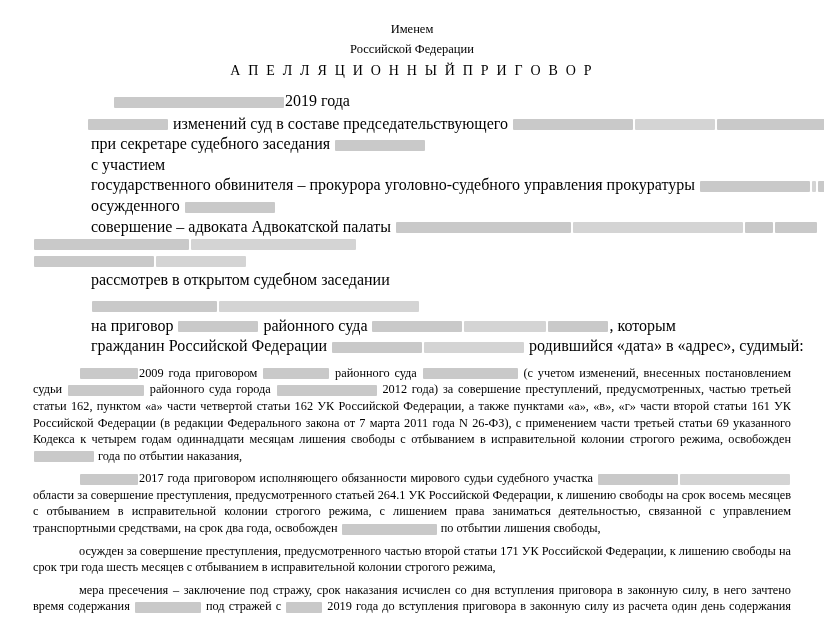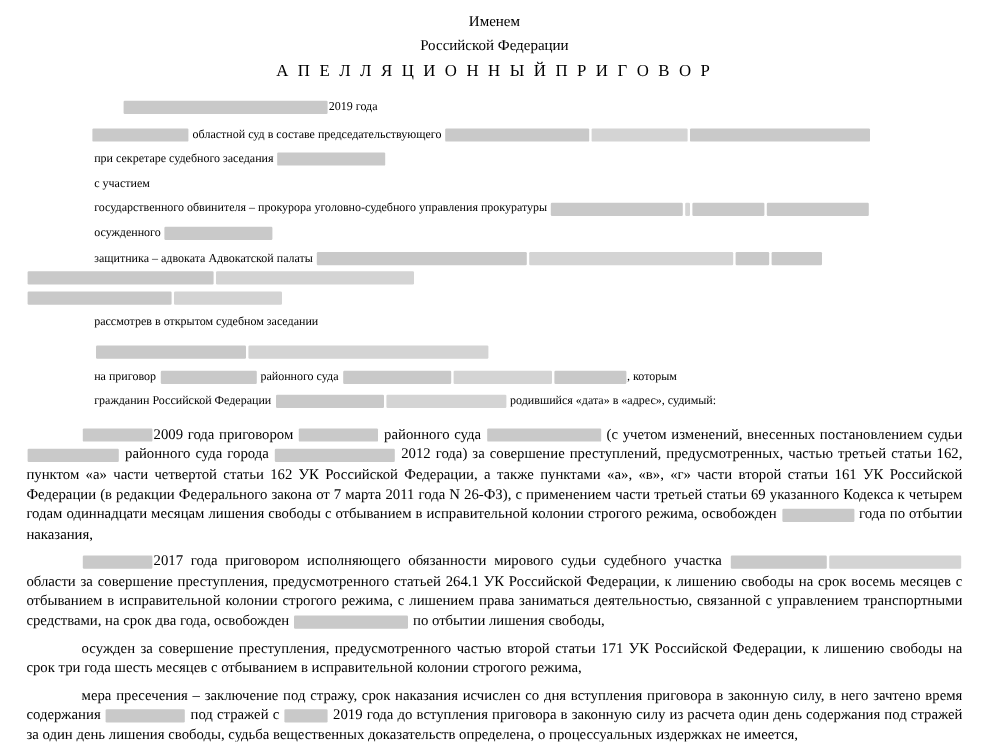--- a/index.html
+++ b/index.html
@@ -11,40 +11,40 @@
     width: 824px;
     height: 618px;
     font-family: "Liberation Serif", serif;
     color: #000000;
     overflow: hidden;
   }
   #doc {
     position: relative;
     width: 824px;
     height: 618px;
-    padding: 0;
+    padding: 11px;
     box-sizing: border-box;
   }
   .page {
     padding: 8px 22px 0 22px;
     box-sizing: border-box;
   }
   .title-line {
     font-size: 12.5px;
     line-height: 20px;
     text-align: center;
   }
   .doc-title {
     font-size: 14px;
     letter-spacing: 2.2px;
     text-align: center;
     line-height: 24px;
   }
   .body-line {
-    font-size: 10px;
+    font-size: 16px;
     line-height: 16.6px;
     white-space: nowrap;
   }
   .para {
     font-size: 12.3px;
     line-height: 16.6px;
     text-align: justify;
   }
   .indent {
     display: inline-block;
@@ -76,21 +76,21 @@
     <div class="spacer10"></div>
 
     <div class="body-line">
       <span class="indent" style="width:80px"></span><span class="rd" style="width:170px"></span><span>2019 года</span>
     </div>
 
     <div class="spacer6"></div>
 
     <div class="body-line">
       <span class="indent" style="width:54px"></span><span class="rd" style="width:80px"></span>
-      <span>областной суд в составе председательствующего</span>
+      <span>изменений суд в составе председательствующего</span>
       <span class="rd" style="width:120px"></span><span class="rd lite" style="width:80px"></span><span class="rd" style="width:150px"></span>
     </div>
 
     <div class="spacer4"></div>
 
     <div class="body-line">
       <span class="indent" style="width:54px"></span>
       <span>при секретаре судебного заседания</span>
       <span class="rd" style="width:90px"></span>
     </div>
@@ -115,21 +115,21 @@
     <div class="body-line">
       <span class="indent" style="width:54px"></span>
       <span>осужденного</span>
       <span class="rd" style="width:90px"></span>
     </div>
 
     <div class="spacer4"></div>
 
     <div class="body-line">
       <span class="indent" style="width:54px"></span>
-      <span>защитника – адвоката Адвокатской палаты</span>
+      <span>совершение – адвоката Адвокатской палаты</span>
       <span class="rd" style="width:175px"></span><span class="rd lite" style="width:170px"></span><span class="rd" style="width:28px"></span><span class="rd" style="width:42px"></span>
     </div>
 
     <div class="body-line">
       <span class="indent" style="width:0px"></span><span class="rd" style="width:155px"></span><span class="rd lite" style="width:165px"></span>
     </div>
     <div class="body-line">
       <span class="indent" style="width:0px"></span><span class="rd" style="width:120px"></span><span class="rd lite" style="width:90px"></span>
     </div>
 

